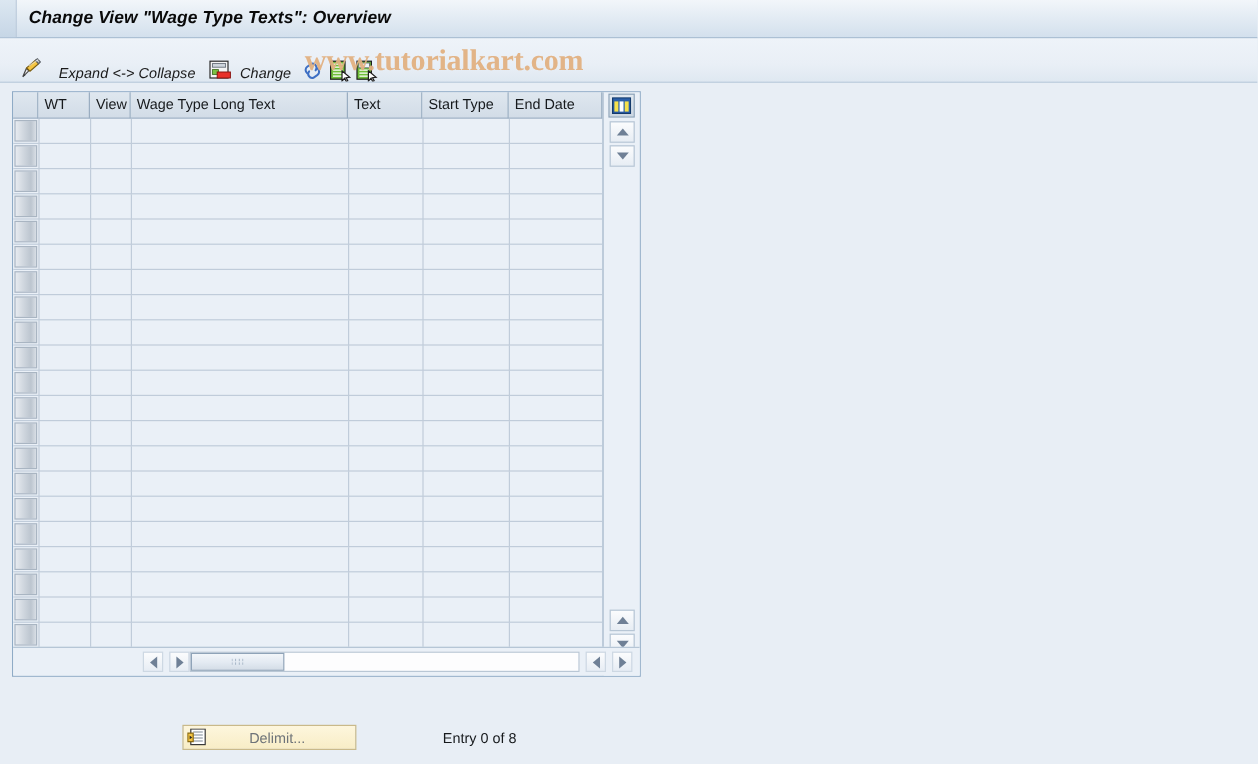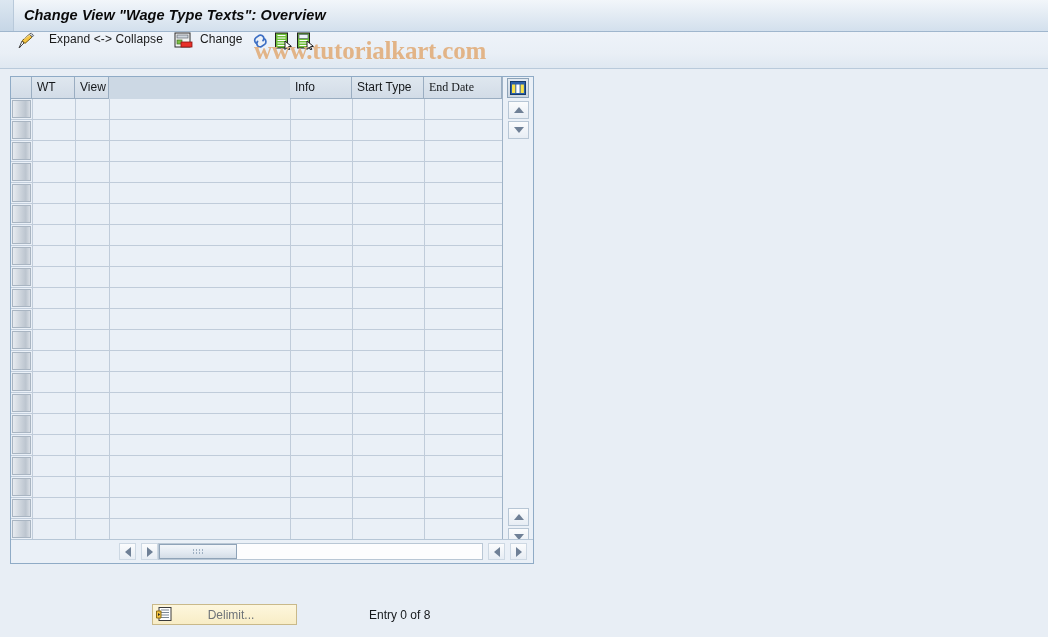--- a/index.html
+++ b/index.html
@@ -52,22 +52,23 @@
     width: 1048px; height: 37px;
     background: linear-gradient(to bottom,#eef3f9 0%, #e9eff6 60%, #dfe8f1 100%);
     border-bottom: 1px solid #b9cadb;
     box-sizing: border-box;
   }
   .tb-item {
     position: absolute;
     top: 0;
     height: 36px;
     display: flex;
-    align-items: flex-start;
+    align-items: flex-end;
     white-space: nowrap;
+    font-style: italic;
   }
   .tb-label {
     font-size: 12px;
     color: #1a1a1a;
     letter-spacing: .1px;
   }
   .tb-ico { display:block; }
 
   
   #watermark {
@@ -335,23 +336,24 @@
 </div>
 
 <div id="watermark">www.tutorialkart.com</div>
 
 <div id="grid-wrap">
 
   <div id="hdr">
     <div class="hcell selcol" style="left:0px;width:21px;"></div>
     <div class="hcell" style="left:21px;width:43px;">WT</div>
     <div class="hcell" style="left:64px;width:34px;">View</div>
-    <div class="hcell" style="left:279px;width:62px;">Info</div>
+    <div class="hcell" style="left:98px;width:181px;">Wage Type Long Text</div>
+    <div class="hcell" style="left:279px;width:62px;">Text</div>
     <div class="hcell" style="left:341px;width:72px;">Start Type</div>
-    <div class="hcell" style="left:413px;width:78px;font-family:Liberation Serif, serif;">End Date</div>
+    <div class="hcell" style="left:413px;width:78px;">End Date</div>
   </div>
 
   <div id="body-rows">
       <div class="row">
         <div class="rowbtn"></div>
         <div class="cellsep" style="left: 21px;"></div>
         <div class="cellsep" style="left: 64px;"></div>
         <div class="cellsep" style="left: 98px;"></div>
         <div class="cellsep" style="left: 279px;"></div>
         <div class="cellsep" style="left: 341px;"></div>

